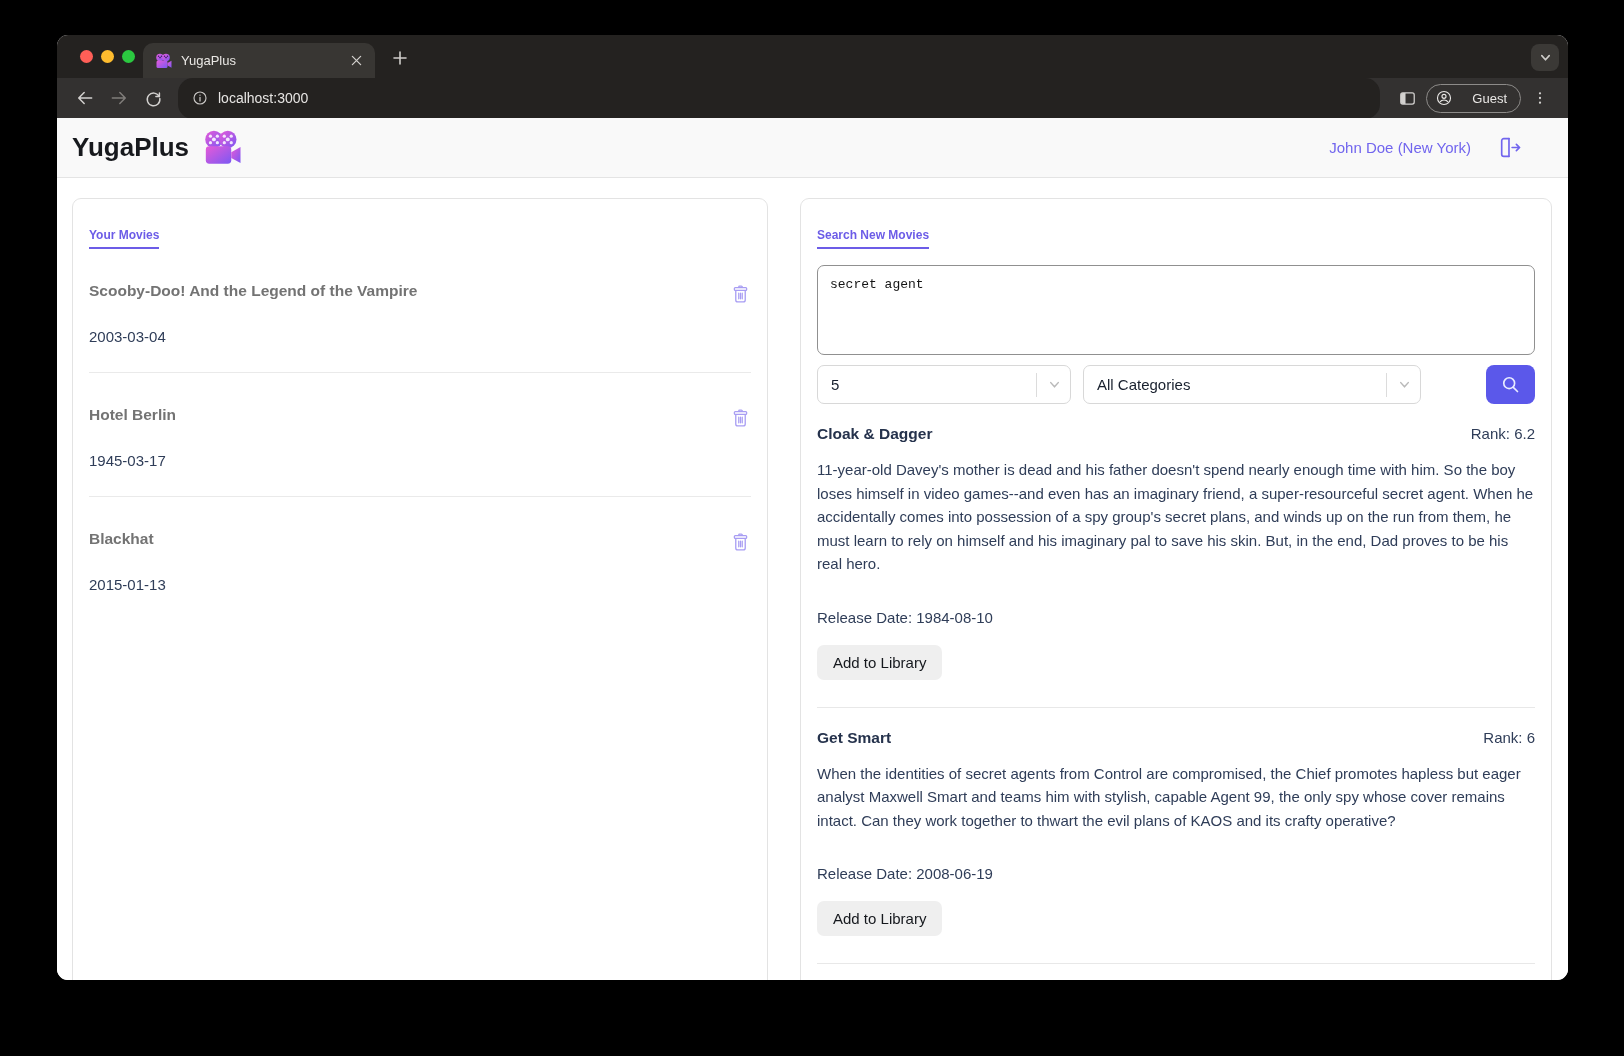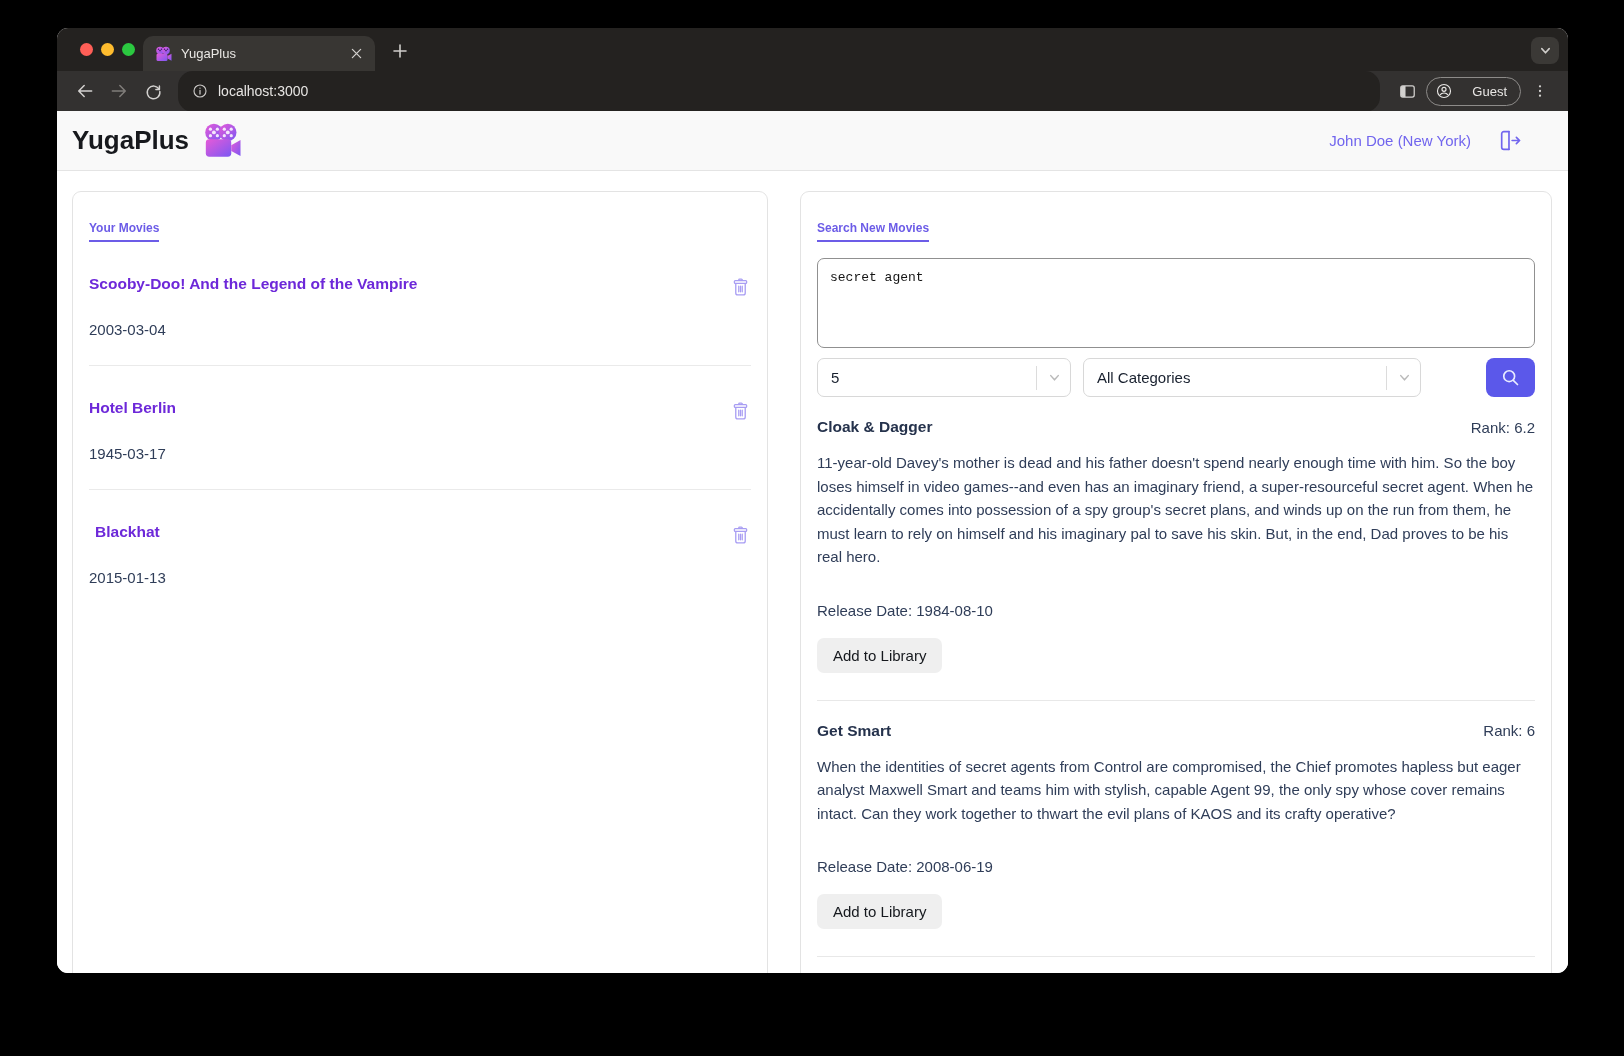--- a/index.html
+++ b/index.html
@@ -1,18 +1,18 @@
 <!DOCTYPE html>
 <html><head>
 <meta charset="utf-8">
 <style>
   html,body{margin:0;padding:0;}
   body{font-family:"Liberation Sans",sans-serif;}
   .stage{position:relative;width:1624px;height:1056px;background:#000;overflow:hidden;}
-  .window{position:absolute;left:57px;top:28px;width:1511px;height:945px;border-radius:11px;
+  .window{position:absolute;left:57px;top:35px;width:1511px;height:945px;border-radius:11px;
           overflow:hidden;background:#fff;display:flex;flex-direction:column;}
 
   
   .tabstrip{flex:0 0 43px;height:43px;background:#242220;position:relative;display:flex;align-items:center;}
   .traffic{display:flex;gap:8px;margin-left:23px;}
   .dot{width:13px;height:13px;border-radius:50%;display:inline-block;}
   .dot.red{background:#ff5f57}.dot.yellow{background:#febc2e}.dot.green{background:#2bc840}
   .tab{position:absolute;left:86px;bottom:0;width:232px;height:35px;background:#383633;
        border-radius:10px 10px 0 0;display:flex;align-items:center;padding:0 10px 0 12px;gap:9px;box-sizing:border-box;cursor:pointer;}
   .tab-title{color:#e9e7e4;font-size:13px;flex:1;white-space:nowrap;overflow:hidden;}
@@ -45,39 +45,39 @@
         box-sizing:border-box;height:calc(100% + 40px);}
   .card-left{flex:0 0 696px;width:696px;}
   .card-right{flex:1;min-width:0;}
   .card-title{display:inline-block;margin:0;color:#6c5ce7;font-size:12px;font-weight:bold;
               border-bottom:2px solid #6c5ce7;padding-bottom:5px;}
 
   
   .movie-row{display:flex;justify-content:space-between;align-items:flex-start;
              padding:33px 0 27px;border-bottom:1px solid #eaeaea;}
   .movie-row:last-child{border-bottom:none;}
-  .movie-title{font-size:15.5px;font-weight:bold;color:#6d28d9;text-align:center;}
+  .movie-title{font-size:15.5px;font-weight:bold;color:#737373;}
   .movie-date{margin-top:28px;font-size:15px;color:#2f3d58;}
   .trash-btn{background:none;border:none;padding:0;margin-top:1px;cursor:pointer;display:flex;}
 
   
   .query{width:100%;height:90px;box-sizing:border-box;margin-top:16px;border:1px solid #909090;border-radius:7px;
          padding:10px 12px;font-family:"Liberation Mono","DejaVu Sans Mono",monospace;font-size:13px;color:#141414;
          resize:none;display:block;line-height:17px;}
   .controls{display:flex;gap:12px;margin-top:10px;height:39px;align-items:stretch;}
   .select{border:1px solid #d8d8d8;border-radius:7px;background:#fff;display:flex;align-items:center;
           justify-content:space-between;padding-left:13px;font-size:15px;color:#18202e;cursor:pointer;box-sizing:border-box;}
   .select-limit{flex:0 0 254px;}
   .select-cat{flex:0 0 338px;}
   .chev{display:flex;align-items:center;border-left:1px solid #dcdcdc;height:24px;padding:0 8px 0 10px;align-self:center;}
   .search-btn{margin-left:auto;flex:0 0 49px;width:49px;height:39px;border:none;border-radius:8px;background:#5b58ea;
               display:flex;align-items:center;justify-content:center;cursor:pointer;}
 
   .result{padding:21px 0 27px;border-bottom:1px solid #e8e8e8;}
-  .result-head{display:flex;justify-content:space-between;align-items:center;}
+  .result-head{display:flex;justify-content:space-between;align-items:flex-start;}
   .result-title{font-size:15.5px;font-weight:bold;color:#25324c;}
   .result-rank{font-size:15px;color:#2f3d58;}
   .result-desc{margin:15px 0 0;font-size:15px;line-height:23.5px;color:#2f3d58;}
   .result-date{margin:33px 0 0;font-size:15px;color:#2f3d58;}
   .add-btn{margin-top:19px;background:#efefef;border:none;border-radius:7px;padding:9px 16px;
            font-size:15px;color:#15181d;font-family:inherit;cursor:pointer;}
 </style>
 </head>
 <body>
 

